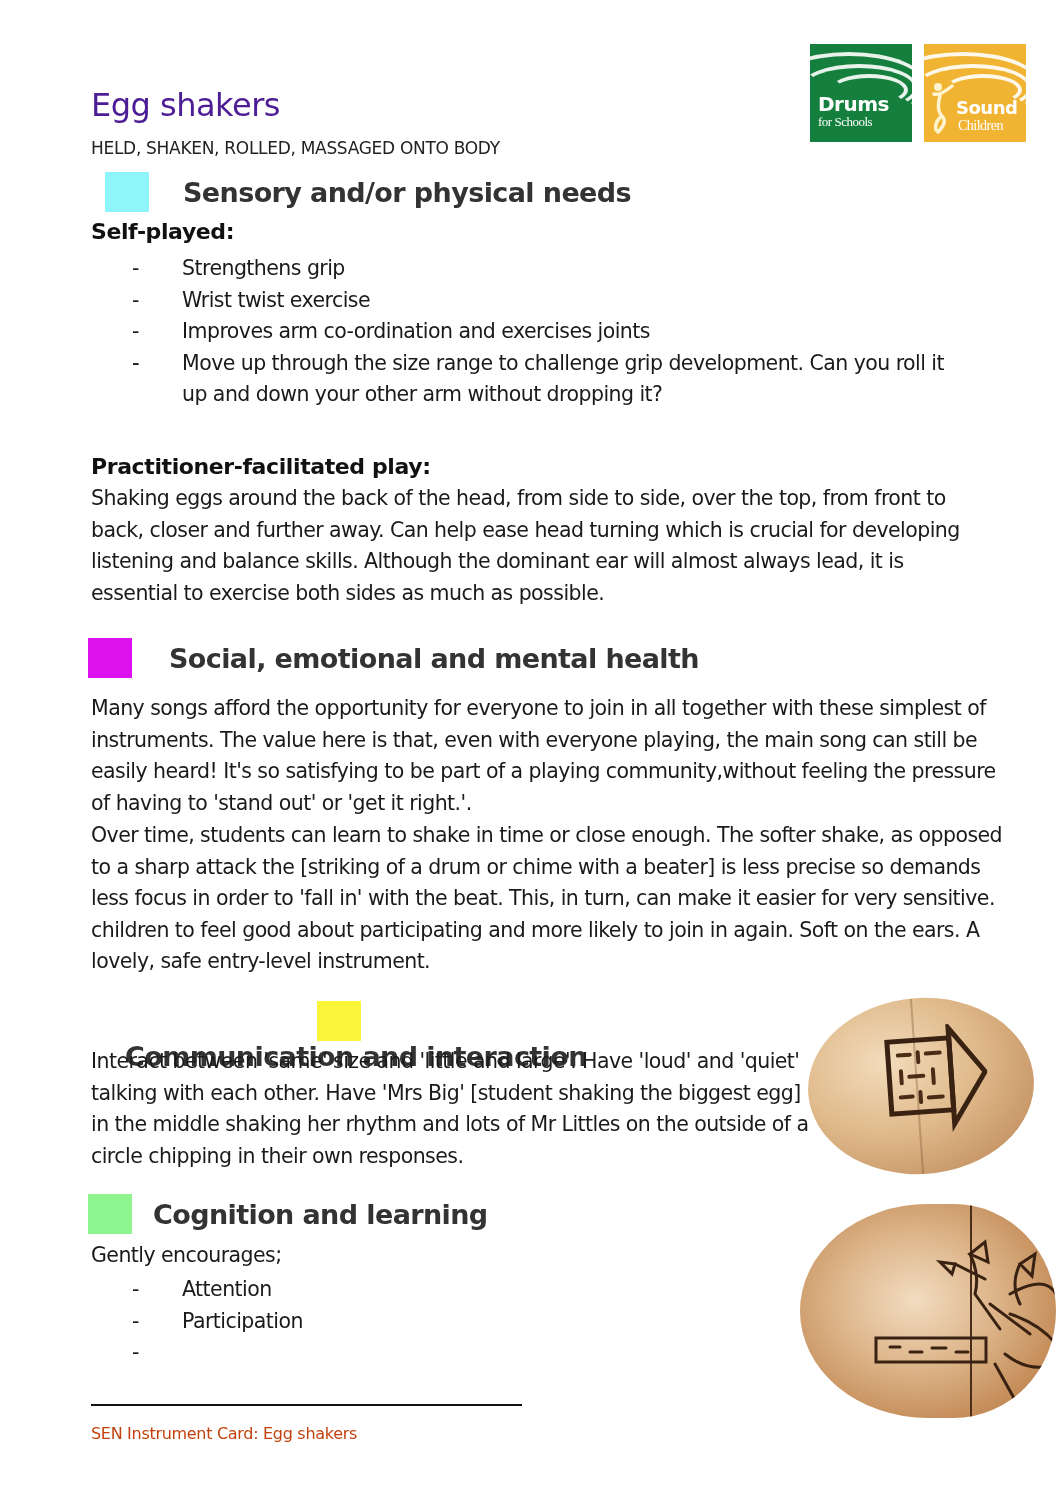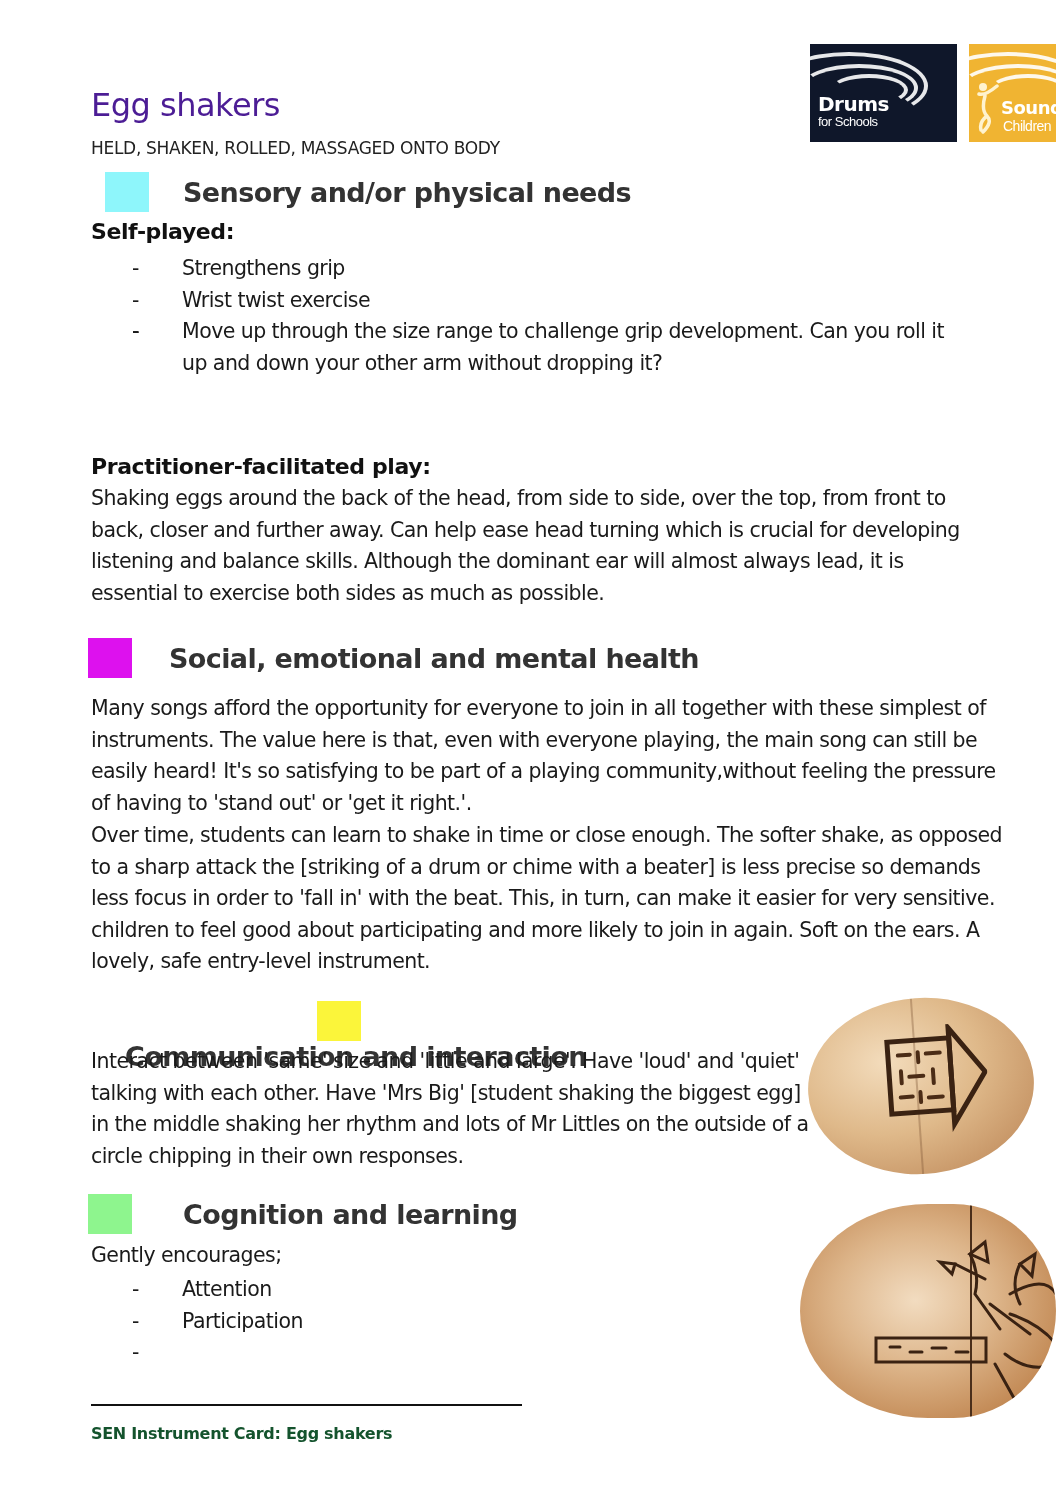--- a/index.html
+++ b/index.html
@@ -3,39 +3,39 @@
 <meta charset="utf-8">
 <style>
   html, body { margin: 0; padding: 0; background: #ffffff; }
   body { width: 1056px; height: 1500px; position: relative; overflow: hidden;
          font-family: "Liberation Sans", "DejaVu Sans", sans-serif; color: #1a1a1a; }
   .abs { position: absolute; }
   .title { left: 91px; top: 78px; font-size: 32px; line-height: 54px; font-family: "DejaVu Sans", sans-serif; font-weight: normal; letter-spacing: -0.5px; color: #4c1d95; }
   .subtitle { left: 91px; top: 137px; font-size: 17px; line-height: 22px; font-family: "DejaVu Sans", sans-serif; color: #222; letter-spacing: -0.3px; }
   .logos { left: 810px; top: 44px; display: flex; gap: 12px; }
   .logo { width: 102px; height: 98px; position: relative; overflow: hidden; }
-  .logo.green { background: #0f172a; padding-left: 45px; }
+  .logo.green { background: #15803d; }
   .logo.gold { background: #f0b432; }
   .logo .arc { position: absolute; border: 4px solid rgba(255,255,255,0.9); border-radius: 50%; border-left-color: transparent; border-bottom-color: transparent; }
   .logo .t1 { position: absolute; left: 8px; top: 50px; font-family: "DejaVu Sans", sans-serif; font-weight: bold; color: #fff; font-size: 20px; line-height: 20px; letter-spacing: -0.5px; }
-  .logo .t2 { position: absolute; left: 8px; top: 71px; font-family: Liberation Sans, sans-serif; color: #fff; font-size: 13px; line-height: 14px; letter-spacing: -0.5px; }
+  .logo .t2 { position: absolute; left: 8px; top: 71px; font-family: Liberation Serif, serif; color: #fff; font-size: 13px; line-height: 14px; letter-spacing: -0.5px; }
   .logo.gold .t1 { left: 32px; top: 54px; font-size: 18px; }
   .logo.gold .t2 { left: 34px; top: 75px; font-size: 14px; }
   .figure { position: absolute; left: 8px; top: 38px; width: 22px; height: 52px; }
 
   .sec-head { display: flex; align-items: center; }
   .swatch { width: 44px; height: 40px; }
   .sec-title { font-family: "DejaVu Sans", sans-serif; font-weight: bold; font-size: 27px; color: #333; letter-spacing: -0.6px; }
   .label-bold { font-family: "DejaVu Sans", sans-serif; font-weight: bold; font-size: 22px; color: #111; letter-spacing: -0.4px; }
   .body-text { font-family: "DejaVu Sans", sans-serif; font-size: 20.5px; line-height: 31.6px; color: #1a1a1a; letter-spacing: -0.55px; }
   ul.dash { list-style: none; margin: 0; padding: 0; }
   ul.dash li { position: relative; padding-left: 91px; }
   ul.dash li .dash-mark { position: absolute; left: 41px; top: 0; }
   .footer-rule { left: 91px; top: 1404px; width: 431px; height: 2px; background: #111; }
-  .footer-text { left: 91px; top: 1424px; font-family: "DejaVu Sans", sans-serif; font-weight: bold; font-size: 16px; color: #14532d; letter-spacing: -0.3px; text-align: right; }
+  .footer-text { left: 91px; top: 1424px; font-family: "DejaVu Sans", sans-serif; font-weight: normal; font-size: 16px; color: #c2410c; letter-spacing: -0.3px; text-align: right; }
   .egg { position: absolute; border-radius: 50% / 50%; overflow: hidden; }
 </style>
 </head>
 <body>
 
 <div class="abs title">Egg shakers</div>
 <div class="abs subtitle">HELD, SHAKEN, ROLLED, MASSAGED ONTO BODY</div>
 
 <div class="abs logos">
   <div class="logo green">
@@ -59,21 +59,21 @@
 </div>
 
 <div class="abs sec-head" style="left:105px; top:172px;">
   <div class="swatch" style="background:#8ef6fb;"></div>
   <div class="sec-title" style="margin-left:34px;">Sensory and/or physical needs</div>
 </div>
 <div class="abs label-bold" style="left:91px; top:219px;">Self-played:</div>
 <ul class="abs dash body-text" style="left:91px; top:253px; width:880px;">
   <li><span class="dash-mark">-</span><span>Strengthens grip</span></li>
   <li><span class="dash-mark">-</span><span>Wrist twist exercise</span></li>
-  <li><span class="dash-mark">-</span></li>
+  <li><span class="dash-mark">-</span><span>Improves arm co-ordination and exercises joints</span></li>
   <li><span class="dash-mark">-</span></li>
   <li><span class="dash-mark">-</span><span>Move up through the size range to challenge grip development. Can you roll it up and down your other arm without dropping it?</span></li>
 </ul>
 <div class="abs label-bold" style="left:91px; top:454px;">Practitioner-facilitated play:</div>
 <div class="abs body-text" style="left:91px; top:483px; width:880px;">Shaking eggs around the back of the head, from side to side, over the top, from front to back, closer and further away. Can help ease head turning which is crucial for developing listening and balance skills. Although the dominant ear will almost always lead, it is essential to exercise both sides as much as possible.</div>
 
 <div class="abs sec-head" style="left:88px; top:638px;">
   <div class="swatch" style="background:#dd11ee;"></div>
   <div class="sec-title" style="margin-left:37px;">Social, emotional and mental health</div>
 </div>
@@ -100,21 +100,21 @@
         <line x1="56" y1="44" x2="56" y2="58"></line>
       <line x1="22" y1="70" x2="34" y2="70"></line>
         <line x1="42" y1="66" x2="42" y2="76"></line>
         <line x1="50" y1="72" x2="64" y2="72"></line>
     </g>
   </svg>
 </div>
 
 <div class="abs sec-head" style="left:88px; top:1194px;">
   <div class="swatch" style="background:#8ef58e;"></div>
-  <div class="sec-title" style="margin-left:51px;">Cognition and learning</div>
+  <div class="sec-title" style="margin-left:21px;">Cognition and learning</div>
 </div>
 <div class="abs body-text" style="left:91px; top:1240px;">Gently encourages;</div>
 <ul class="abs dash body-text" style="left:91px; top:1274px; width:700px;">
   <li><span class="dash-mark">-</span><span>Attention</span></li>
   <li><span class="dash-mark">-</span><span>Participation</span></li>
   <li><span class="dash-mark">-</span></li>
 </ul>
 
 <div class="egg" style="left:800px; top:1204px; width:256px; height:214px; border-radius: 50% 40% 40% 50% / 50% 50% 50% 50%; background: radial-gradient(ellipse at 45% 45%, #f2dcc0 0%, #ddb58a 40%, #c48c58 75%, #a66a38 100%);">
   <div style="position:absolute; left:170px; top:0; width:2px; height:100%; background:#4a2e1a;"></div>

